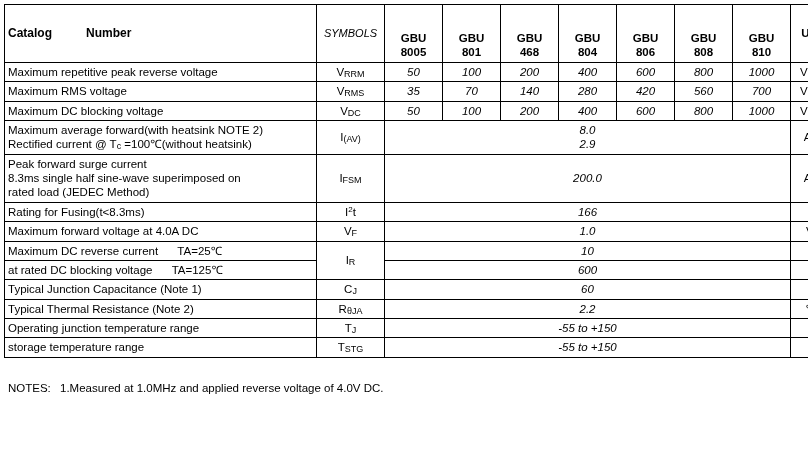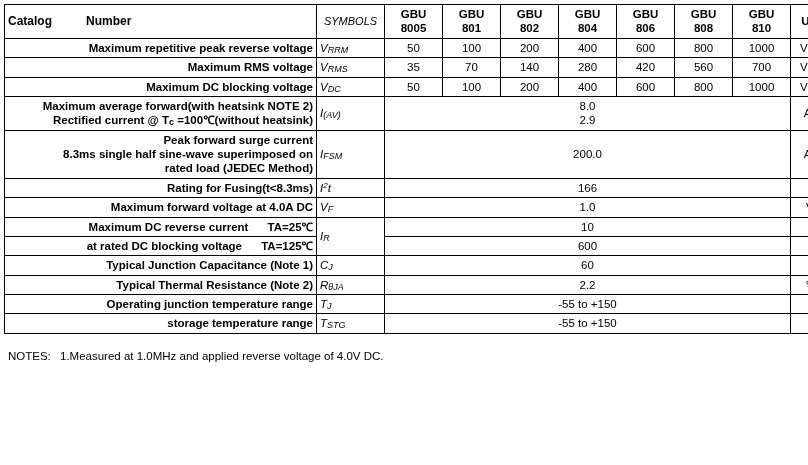--- a/index.html
+++ b/index.html
@@ -32,50 +32,50 @@
     padding: 2px 3px;
     vertical-align: middle;
     line-height: 1.25;
   }
   .col-param { width: 312px; }
   .col-sym { width: 68px; }
   .col-val { width: 58px; }
   .col-units { width: 56px; }
 
   .param {
-    text-align: right;
+    text-align: left;
     padding-left: 5px;
-    font-weight: bold;
   }
   .sym {
-    font-style: italic;
+    text-align: center;
     font-size: 11.5px;
   }
   .val {
     text-align: center;
+    font-style: italic;
   }
   .units {
     text-align: center;
   }
   .hdr td {
     text-align: center;
     font-weight: bold;
     font-size: 11.5px;
     padding: 3px 2px;
   }
   .hdr .param {
     font-weight: bold;
     text-align: left;
   }
   .hdr .sym-head {
     font-style: italic;
     font-weight: normal;
     font-size: 11px;
   }
-  .gbu-line1 { display: block; }
+  .gbu-line1 { display: block; margin-top: 24px; }
   .gbu-line2 { display: block; }
   .catalog-row {
     display: flex;
     gap: 34px;
     font-size: 12px;
   }
   sup {
     font-size: 8px;
     vertical-align: baseline;
     position: relative;
@@ -88,21 +88,21 @@
   }
   .two-line-cell {
     line-height: 1.45;
     margin-top: 44px;
   }
   .three-line-cell {
     line-height: 1.45;
     margin-top: 34px;
   }
   .notes {
-    margin: 12px 0 0 8px;
+    margin: 20px 0 0 8px;
     font-size: 11.5px;
     line-height: 1.9;
   }
   .note-item {
     margin-left: 58px;
   }
   .note-first {
     margin-left: 0;
   }
   .note-first .lbl {
@@ -143,21 +143,21 @@
         <td>
           <span class="gbu-line1">GBU</span>
           <span class="gbu-line2">8005</span>
         </td>
         <td>
           <span class="gbu-line1">GBU</span>
           <span class="gbu-line2">801</span>
         </td>
         <td>
           <span class="gbu-line1">GBU</span>
-          <span class="gbu-line2">802</span>
+          <span class="gbu-line2">468</span>
         </td>
         <td>
           <span class="gbu-line1">GBU</span>
           <span class="gbu-line2">804</span>
         </td>
         <td>
           <span class="gbu-line1">GBU</span>
           <span class="gbu-line2">806</span>
         </td>
         <td>

